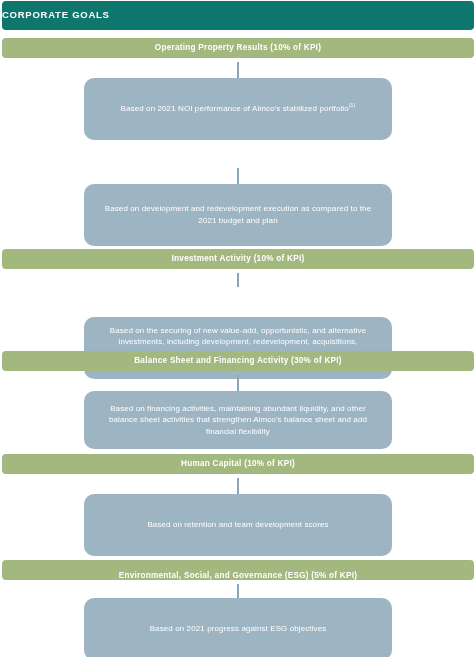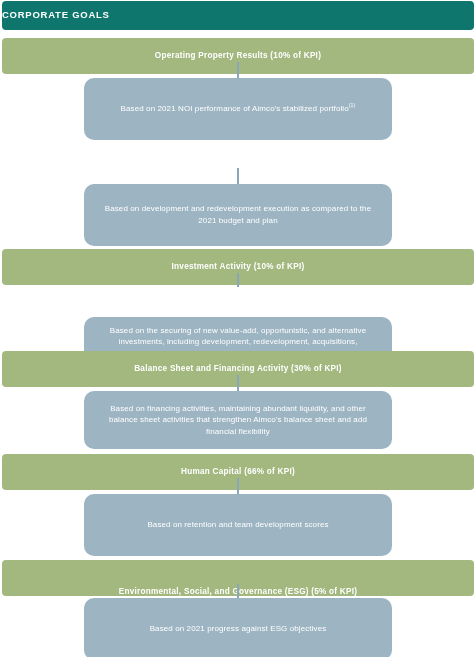--- a/index.html
+++ b/index.html
@@ -43,21 +43,21 @@
     letter-spacing: 0.75px;
     text-align: center;
     line-height: 1.1;
   }
 
   
   .goal-band {
     position: absolute;
     left: 2px;
     width: 472px;
-    height: 36px;
+    height: 20px;
     background: #a3b87f;
     border-radius: 4px;
     display: flex;
     align-items: center;
     justify-content: center;
     box-sizing: border-box;
   }
   .goal-band .goal-label {
     color: #ffffff;
     font-size: 8.2px;
@@ -136,21 +136,21 @@
 
   <div class="goal-band" style="top:351px;">
     <div class="goal-label">Balance Sheet and Financing Activity (30% of KPI)</div>
   </div>
   <div class="connector" style="top:375px; height:16px;"></div>
   <div class="detail-box" style="top:391px; height:58px;justify-content:flex-end;">
     <div class="detail-text">Based on financing activities, maintaining abundant liquidity, and other balance sheet activities that strengthen Aimco's balance sheet and add financial flexibility</div>
   </div>
 
   <div class="goal-band" style="top:454px;">
-    <div class="goal-label">Human Capital (66% of KPI)</div>
+    <div class="goal-label">Human Capital (10% of KPI)</div>
   </div>
   <div class="connector" style="top:478px; height:16px;"></div>
   <div class="detail-box" style="top:494px; height:62px;">
     <div class="detail-text">Based on retention and team development scores</div>
   </div>
 
   <div class="goal-band" style="top:560px;align-items:flex-end;">
     <div class="goal-label">Environmental, Social, and Governance (ESG) (5% of KPI)</div>
   </div>
   <div class="connector" style="top:584px; height:14px;"></div>

